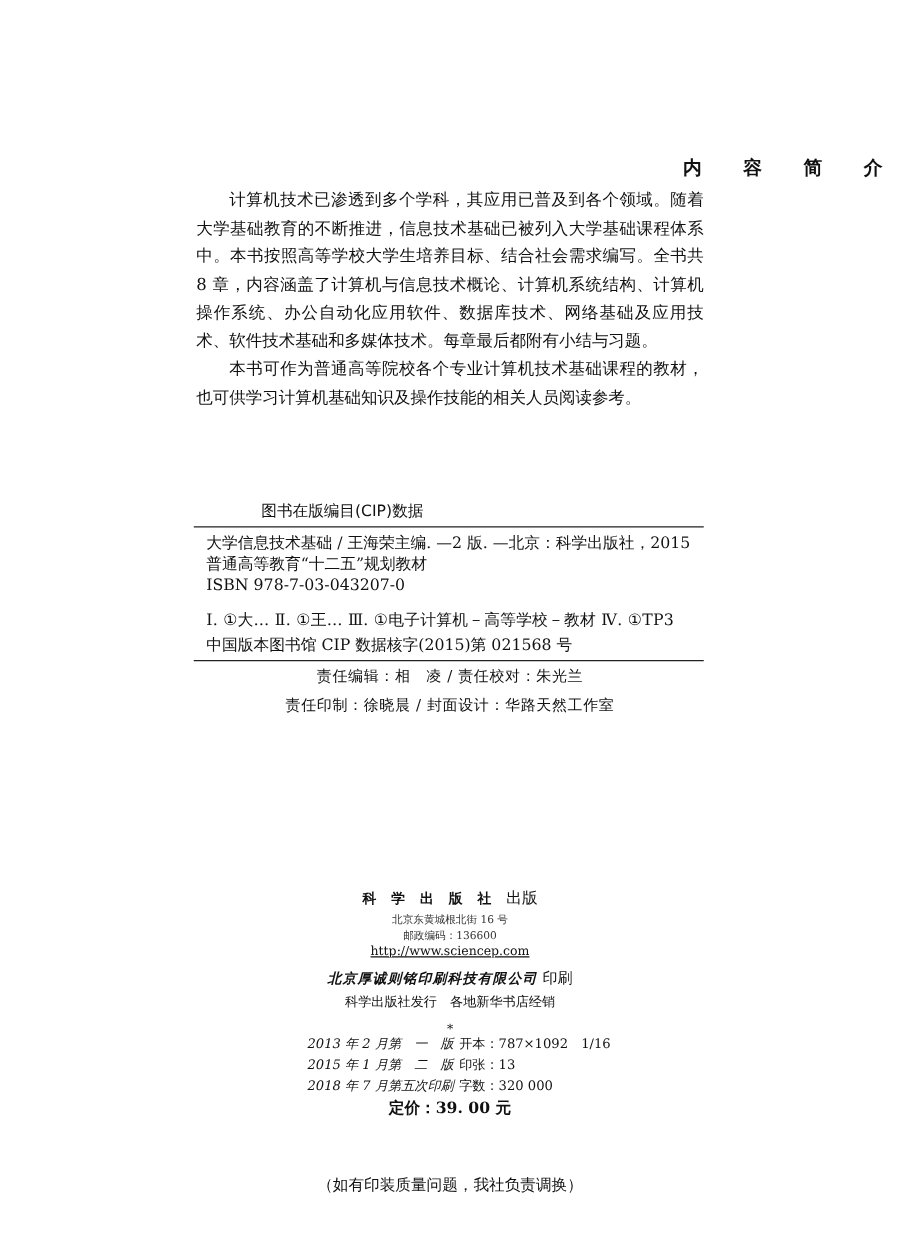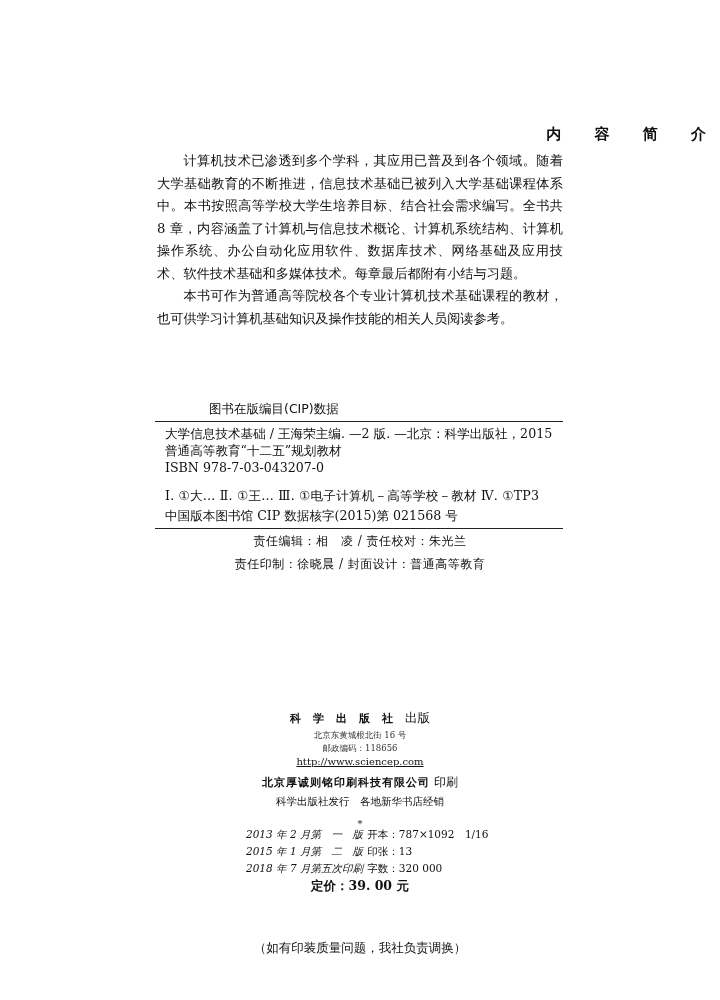--- a/index.html
+++ b/index.html
@@ -39,21 +39,21 @@
   }
   .cr1 { top: 533px; }
   .cr2 { top: 556px; }
   .pub { left: 0; width: 720px; text-align: center; }
   .pub-name { top: 710px; font-size: 12.5px; }
   .pub-name .calli { font-weight: bold; letter-spacing: 12px; font-size: 11px; }
   .pub-addr { top: 730px; font-size: 8.5px; color: #333; }
   .pub-zip { top: 743px; font-size: 8.5px; color: #333; }
   .pub-url { top: 756px; font-size: 10px; text-decoration: underline; }
   .printer { top: 774px; font-size: 12px; }
-  .printer .calli { font-weight: bold; font-size: 11px; letter-spacing: 1px; }
+  .printer .calli { font-weight: bold; font-style: italic; font-size: 11px; letter-spacing: 1px; }
   .dist { top: 795px; font-size: 10.5px; }
   .star { top: 818px; font-size: 10px; }
   .ed-row { left: 246px; font-size: 10.5px; white-space: nowrap; }
   .ed-row span { display: inline-block; }
   .ed-date { width: 118px; font-style: italic; }
   .e1 { top: 828px; }
   .e2 { top: 845px; }
   .e3 { top: 862px; }
   .price { top: 878px; font-size: 12.5px; font-weight: bold; }
   .notice { top: 940px; font-size: 12.5px; }
@@ -69,27 +69,27 @@
 <div class="abs cip-head">图书在版编目(CIP)数据</div>
 <div class="abs rule r1"></div>
 <div class="abs cip-line c1">大学信息技术基础 / 王海荣主编. —2 版. —北京：科学出版社，2015</div>
 <div class="abs cip-line c2">普通高等教育“十二五”规划教材</div>
 <div class="abs cip-line c3">ISBN 978-7-03-043207-0</div>
 <div class="abs cip-line c4">Ⅰ. ①大…   Ⅱ. ①王…   Ⅲ. ①电子计算机－高等学校－教材   Ⅳ. ①TP3</div>
 <div class="abs cip-line c5">中国版本图书馆 CIP 数据核字(2015)第 021568 号</div>
 <div class="abs rule r2"></div>
 
 <div class="abs credits cr1">责任编辑：相　凌 / 责任校对：朱光兰</div>
-<div class="abs credits cr2">责任印制：徐晓晨 / 封面设计：普通高等教育</div>
+<div class="abs credits cr2">责任印制：徐晓晨 / 封面设计：华路天然工作室</div>
 
 <div class="abs pub pub-name">
   <span class="calli">科学出版社</span><span>出版</span>
 </div>
 <div class="abs pub pub-addr">北京东黄城根北街 16 号</div>
-<div class="abs pub pub-zip">邮政编码：118656</div>
+<div class="abs pub pub-zip">邮政编码：136600</div>
 <div class="abs pub pub-url">http://www.sciencep.com</div>
 <div class="abs pub printer">
   <span class="calli">北京厚诚则铭印刷科技有限公司</span>&nbsp;<span>印刷</span>
 </div>
 <div class="abs pub dist">科学出版社发行　各地新华书店经销</div>
 <div class="abs pub star">*</div>
 
 <div class="abs ed-row e1">
   <span class="ed-date">2013 年 2 月第　一　版</span>
   <span>开本：787×1092　1/16</span>

